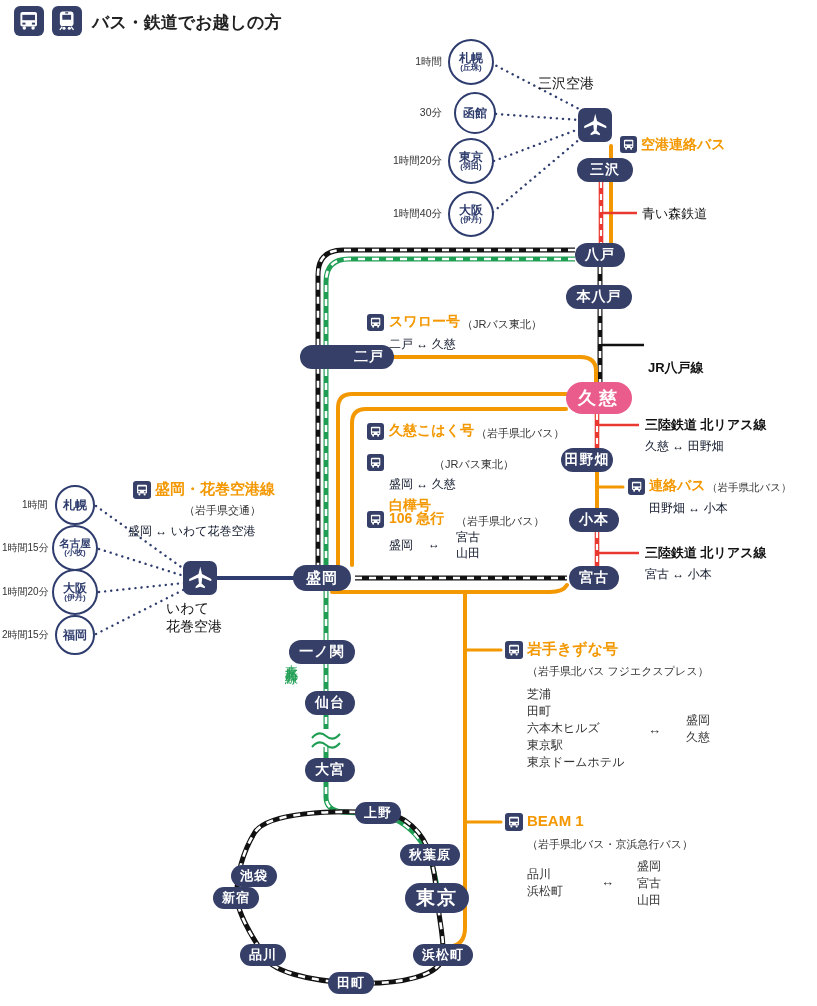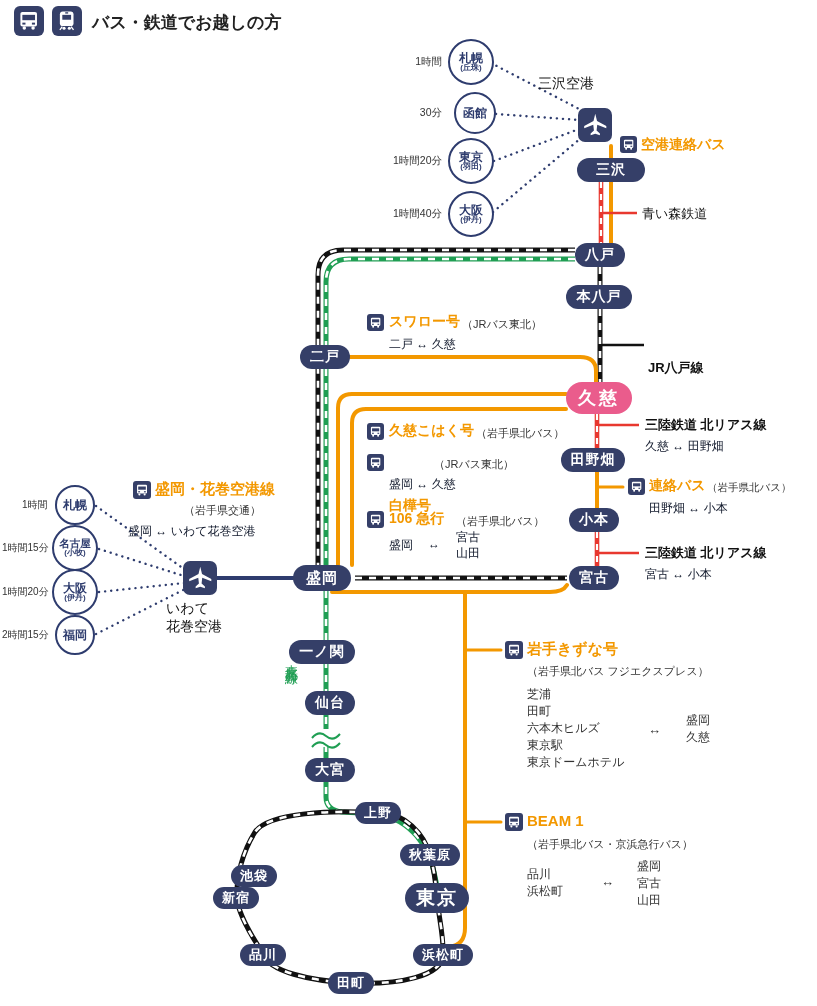--- a/index.html
+++ b/index.html
@@ -171,57 +171,57 @@
         <use href="#sym-plane"></use>
       </svg>
     </div>
   <div class="tile" style="left:620px;top:136px;width:17px;height:17px;border-radius:3px;">
       <svg viewBox="0 0 24 24">
         <use href="#sym-bus"></use>
       </svg>
     </div>
   <div class="lbl oname" style="left:641px;top:136px;font-size:14px;">空港連絡バス</div>
 
-  <div class="pill" style="left:577px;top:158px;width:68px;height:24px;font-size:14px;text-align:center;">三沢</div>
+  <div class="pill" style="left:577px;top:158px;width:56px;height:24px;font-size:14px;text-align:center;">三沢</div>
   <div class="lbl" style="left:642px;top:205px;font-size:13px;">青い森鉄道</div>
   <div class="pill" style="left:575px;top:243px;width:50px;height:24px;font-size:14px;">八戸</div>
   <div class="pill" style="left:566px;top:285px;width:66px;height:24px;font-size:14px;">本八戸</div>
   <div class="lbl" style="left:648px;top:337px;font-size:13px;font-weight:600;margin-top:22px;">JR八戸線</div>
   <div class="pill kuji" style="left:566px;top:382px;width:66px;height:32px;font-size:18px;">久慈</div>
 
   <div class="tile" style="left:367px;top:314px;width:17px;height:17px;border-radius:3px;">
       <svg viewBox="0 0 24 24">
         <use href="#sym-bus"></use>
       </svg>
     </div>
   <div class="lbl oname" style="left:389px;top:313px;font-size:14px;">スワロー号</div>
   <div class="lbl op" style="left:462px;top:317px;font-size:11px;">（JRバス東北）</div>
   <div class="lbl rt" style="left:389px;top:336px;font-size:12px;">二戸 ↔ 久慈</div>
-  <div class="pill" style="left:300px;top:345px;width:50px;height:24px;font-size:14px;">二戸</div>
+  <div class="pill" style="left:300px;top:345px;width:50px;height:24px;font-size:14px;padding-left:44px;">二戸</div>
 
   <div class="lbl" style="left:645px;top:416px;font-size:13px;font-weight:bold;">三陸鉄道 北リアス線</div>
   <div class="lbl rt" style="left:645px;top:438px;font-size:12px;">久慈 ↔ 田野畑</div>
 
   <div class="tile" style="left:367px;top:423px;width:17px;height:17px;border-radius:3px;">
       <svg viewBox="0 0 24 24">
         <use href="#sym-bus"></use>
       </svg>
     </div>
   <div class="lbl oname" style="left:389px;top:422px;font-size:14px;">久慈こはく号</div>
   <div class="lbl op" style="left:476px;top:426px;font-size:11px;">（岩手県北バス）</div>
   <div class="tile" style="left:367px;top:454px;width:17px;height:17px;border-radius:3px;">
       <svg viewBox="0 0 24 24">
         <use href="#sym-bus"></use>
       </svg>
     </div>
   <div class="lbl oname" style="left:389px;top:453px;font-size:14px;margin-top:44px;">白樺号</div>
   <div class="lbl op" style="left:434px;top:457px;font-size:11px;">（JRバス東北）</div>
   <div class="lbl rt" style="left:389px;top:476px;font-size:12px;">盛岡 ↔ 久慈</div>
 
-  <div class="pill" style="left:561px;top:448px;width:64px;height:24px;font-size:14px;">田野畑</div>
+  <div class="pill" style="left:561px;top:448px;width:52px;height:24px;font-size:14px;">田野畑</div>
 
   <div class="tile" style="left:628px;top:478px;width:17px;height:17px;border-radius:3px;">
       <svg viewBox="0 0 24 24">
         <use href="#sym-bus"></use>
       </svg>
     </div>
   <div class="lbl oname" style="left:649px;top:477px;font-size:14px;">連絡バス</div>
   <div class="lbl op" style="left:707px;top:481px;font-size:10.5px;">（岩手県北バス）</div>
   <div class="lbl rt" style="left:649px;top:500px;font-size:12px;">田野畑 ↔ 小本</div>
 

